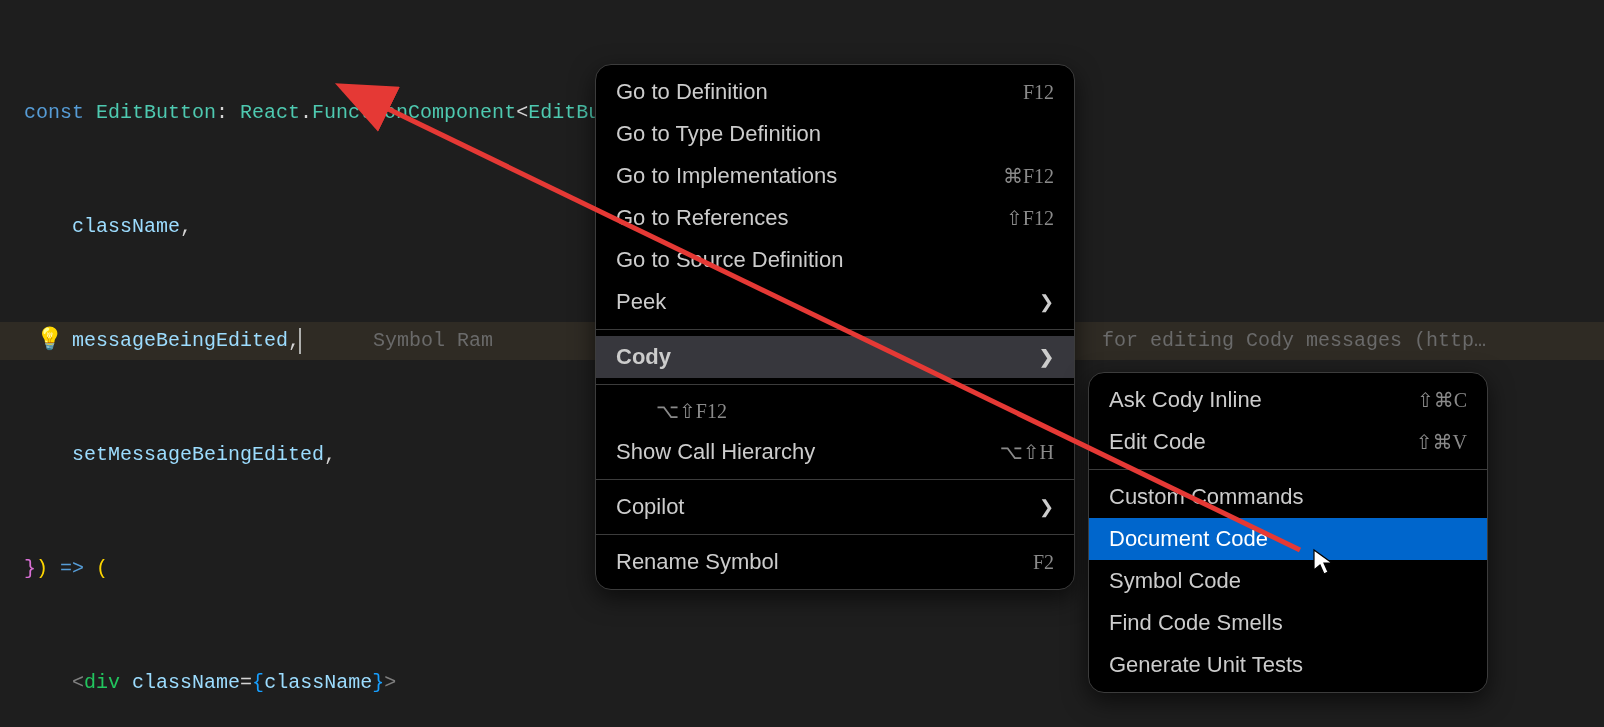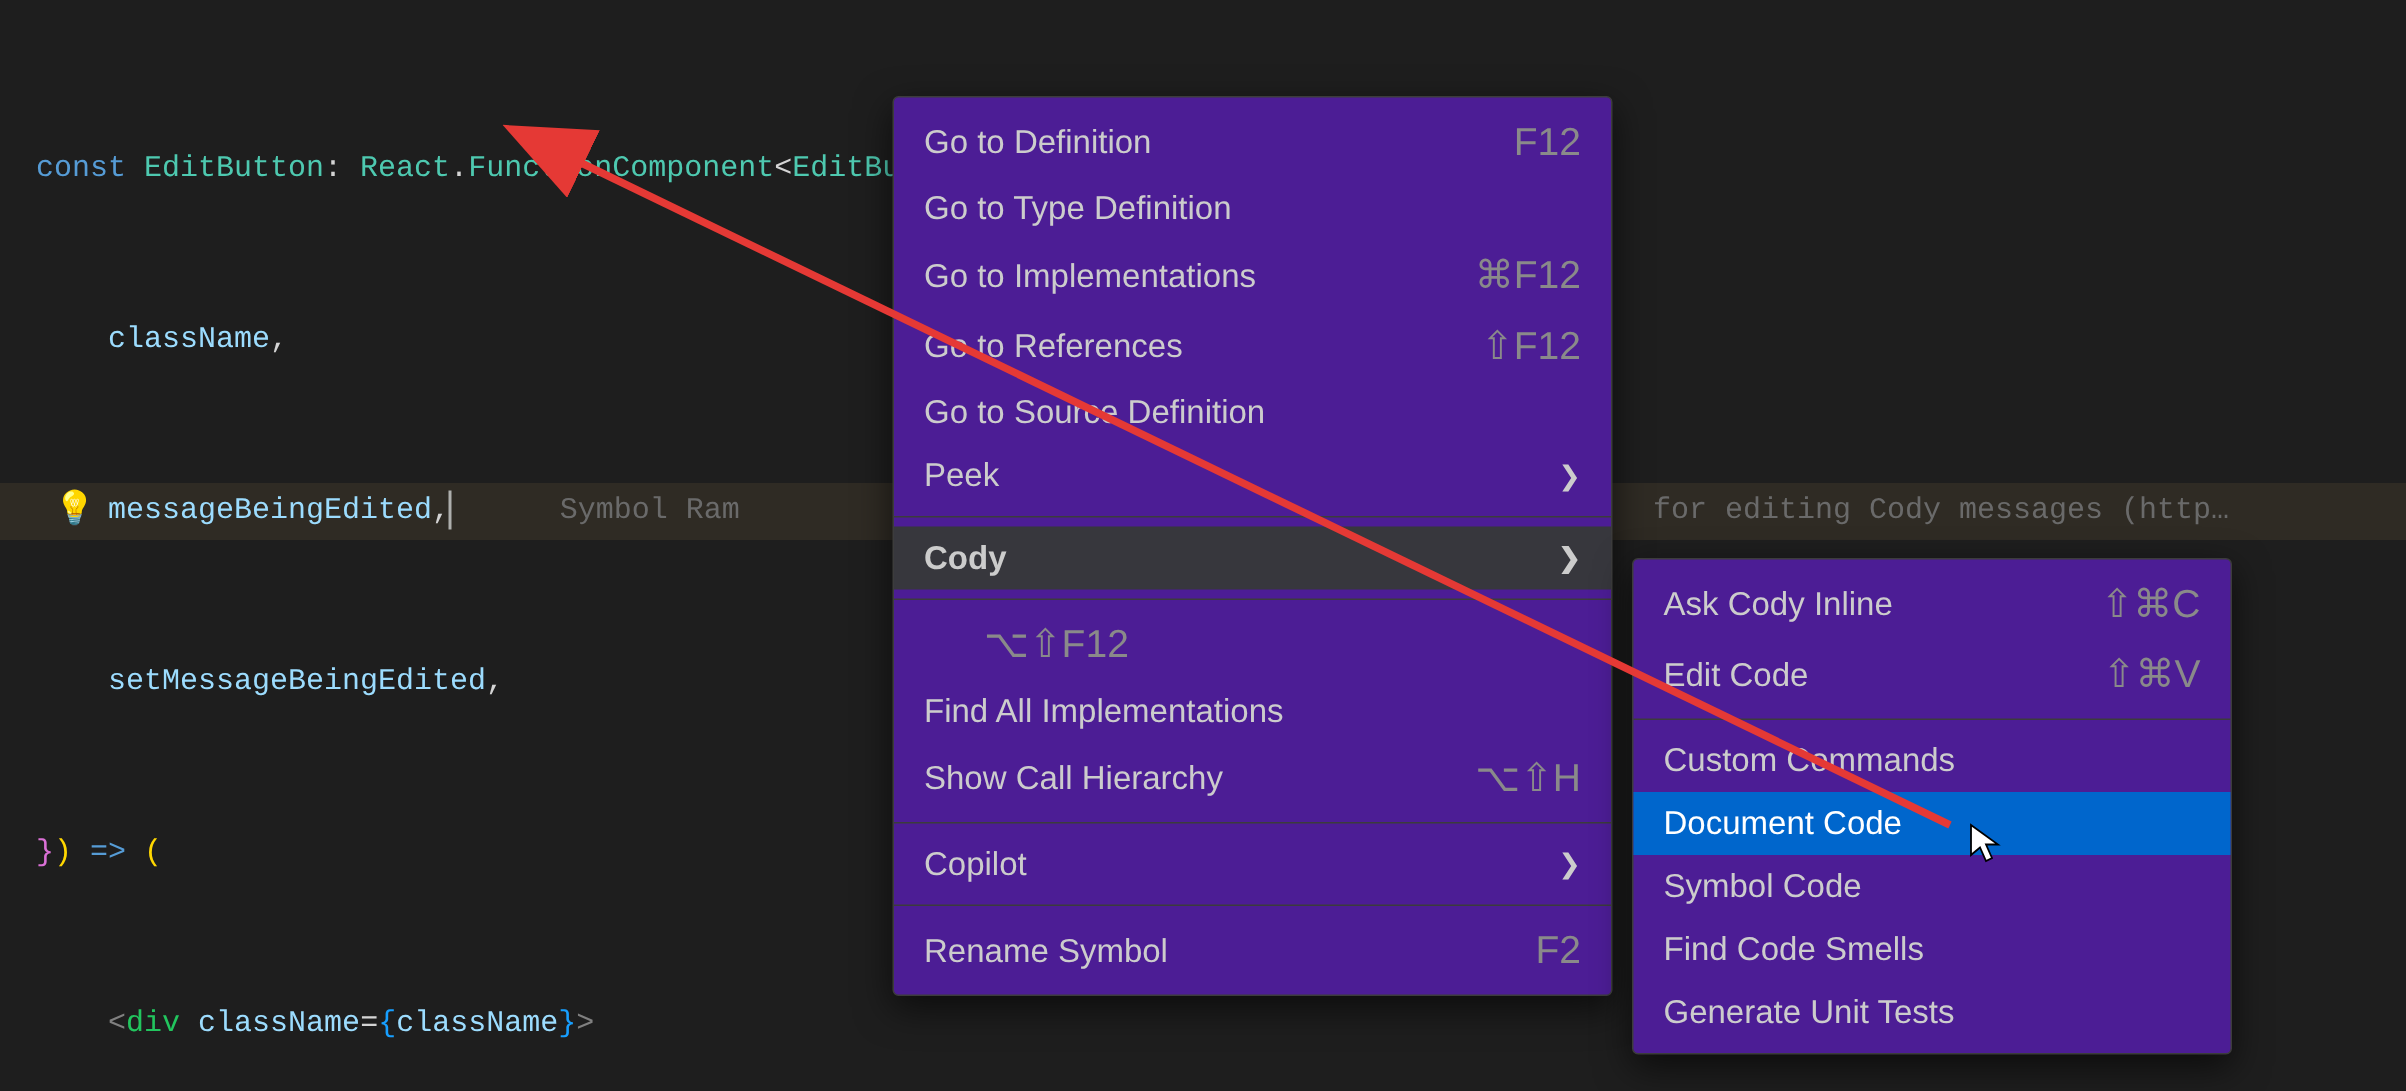--- a/index.html
+++ b/index.html
@@ -48,23 +48,23 @@
     display: inline-block;
     width: 2px;
     height: 26px;
     background: #aeafad;
     vertical-align: middle;
     margin-left: -1px;
   }
 
   .context-menu {
     position: absolute;
-    background: #4c1d95;
+    background: #000000;
     border: 1px solid #3c3c3c;
-    border-radius: 4px;
+    border-radius: 16px;
     box-shadow: 0 8px 24px rgba(0,0,0,0.6);
     font-family: -apple-system, BlinkMacSystemFont, 'Segoe UI', sans-serif;
     font-size: 22px;
     color: #cccccc;
     padding: 6px 0;
     min-width: 480px;
   }
   .menu-item {
     display: flex;
     align-items: center;
@@ -73,22 +73,23 @@
     cursor: default;
   }
   .menu-item.highlighted-blue { background: #0066cc; color: #ffffff; }
   .menu-separator {
     height: 1px;
     background: #3c3c3c;
     margin: 6px 0;
   }
   .menu-shortcut {
     color: #8a8a8a;
-    font-size: 26px;
+    font-size: 20px;
     margin-left: 40px;
+    font-family: Liberation Serif, serif;
   }
   .menu-arrow {
     color: #cccccc;
     font-size: 18px;
   }
   .submenu {
     min-width: 400px;
   }
   .main-menu {
     top: 64px;
@@ -164,23 +165,20 @@
       <span class="menu-arrow">❯</span>
     </div>
   <div class="menu-separator"></div>
   <div class="menu-item cody-row">
       <span>Cody</span>
       <span class="menu-arrow">❯</span>
     </div>
   <div class="menu-separator"></div>
   <div class="menu-item">
       <span class="menu-shortcut">⌥⇧F12</span>
-    </div>
-  <div class="menu-item">
-      <span>Find All Implementations</span>
     </div>
   <div class="menu-item">
       <span>Show Call Hierarchy</span>
       <span class="menu-shortcut">⌥⇧H</span>
     </div>
   <div class="menu-separator"></div>
   <div class="menu-item">
       <span>Copilot</span>
       <span class="menu-arrow">❯</span>
     </div>

